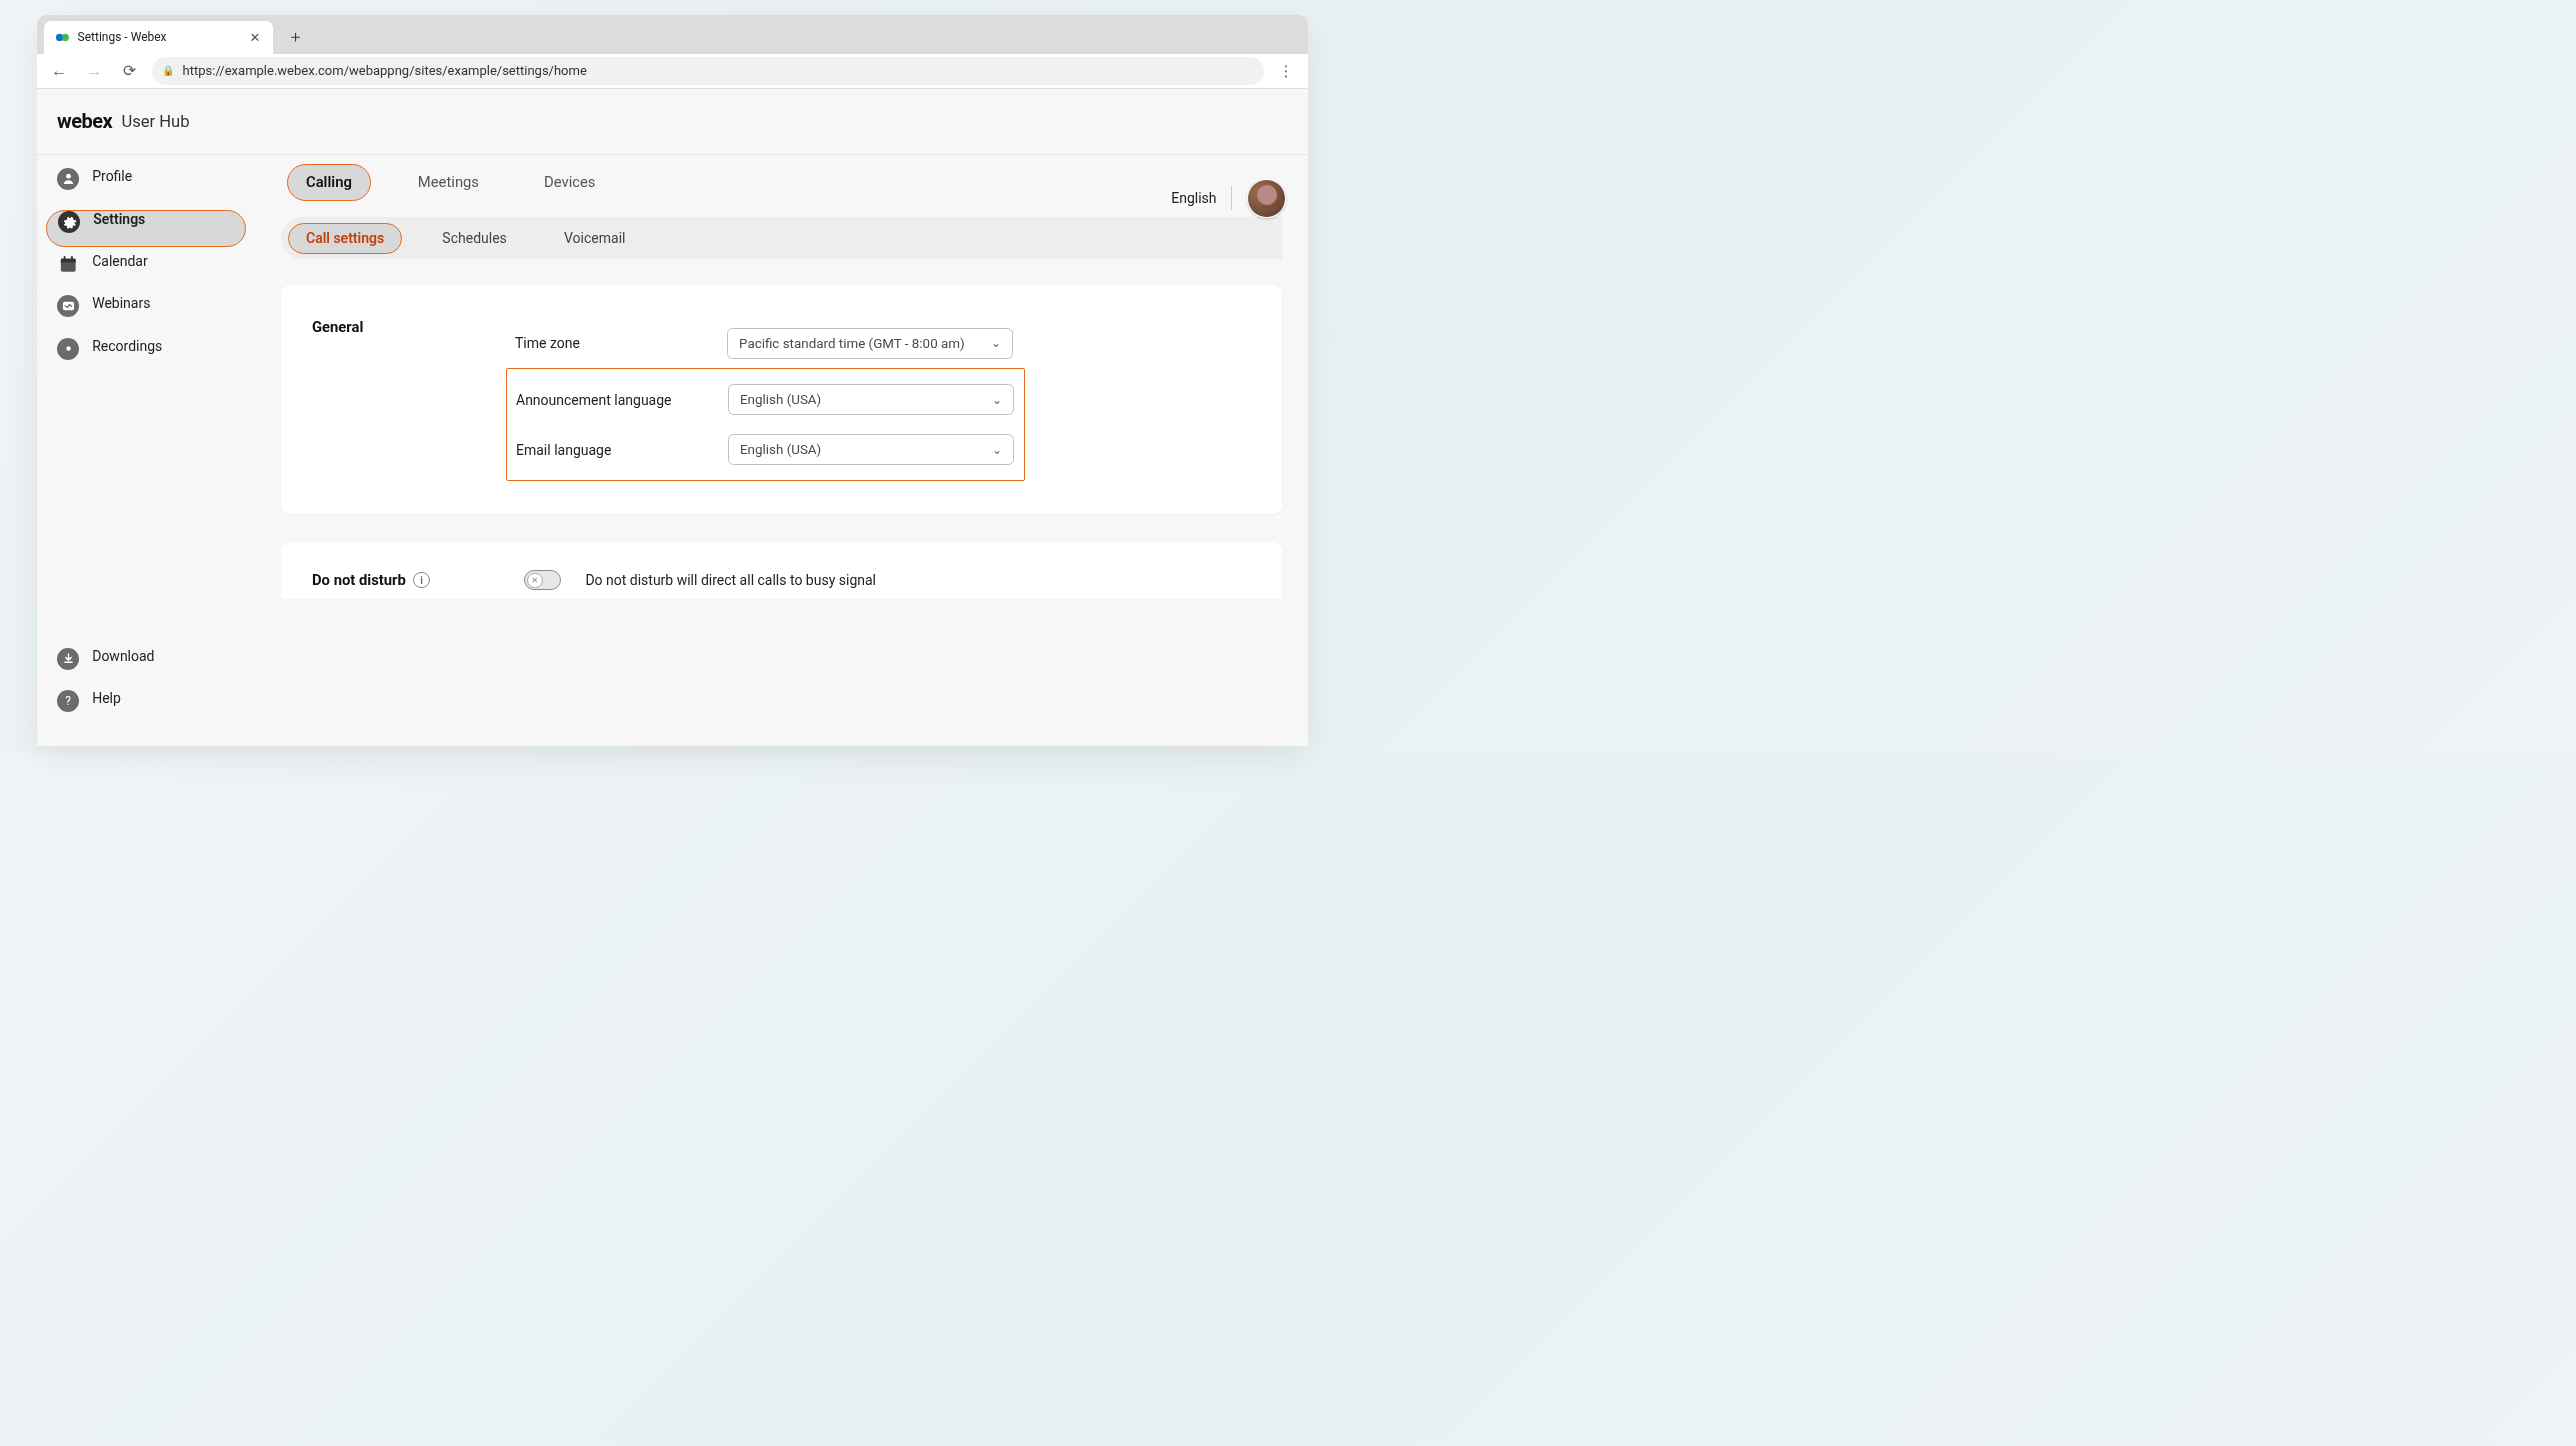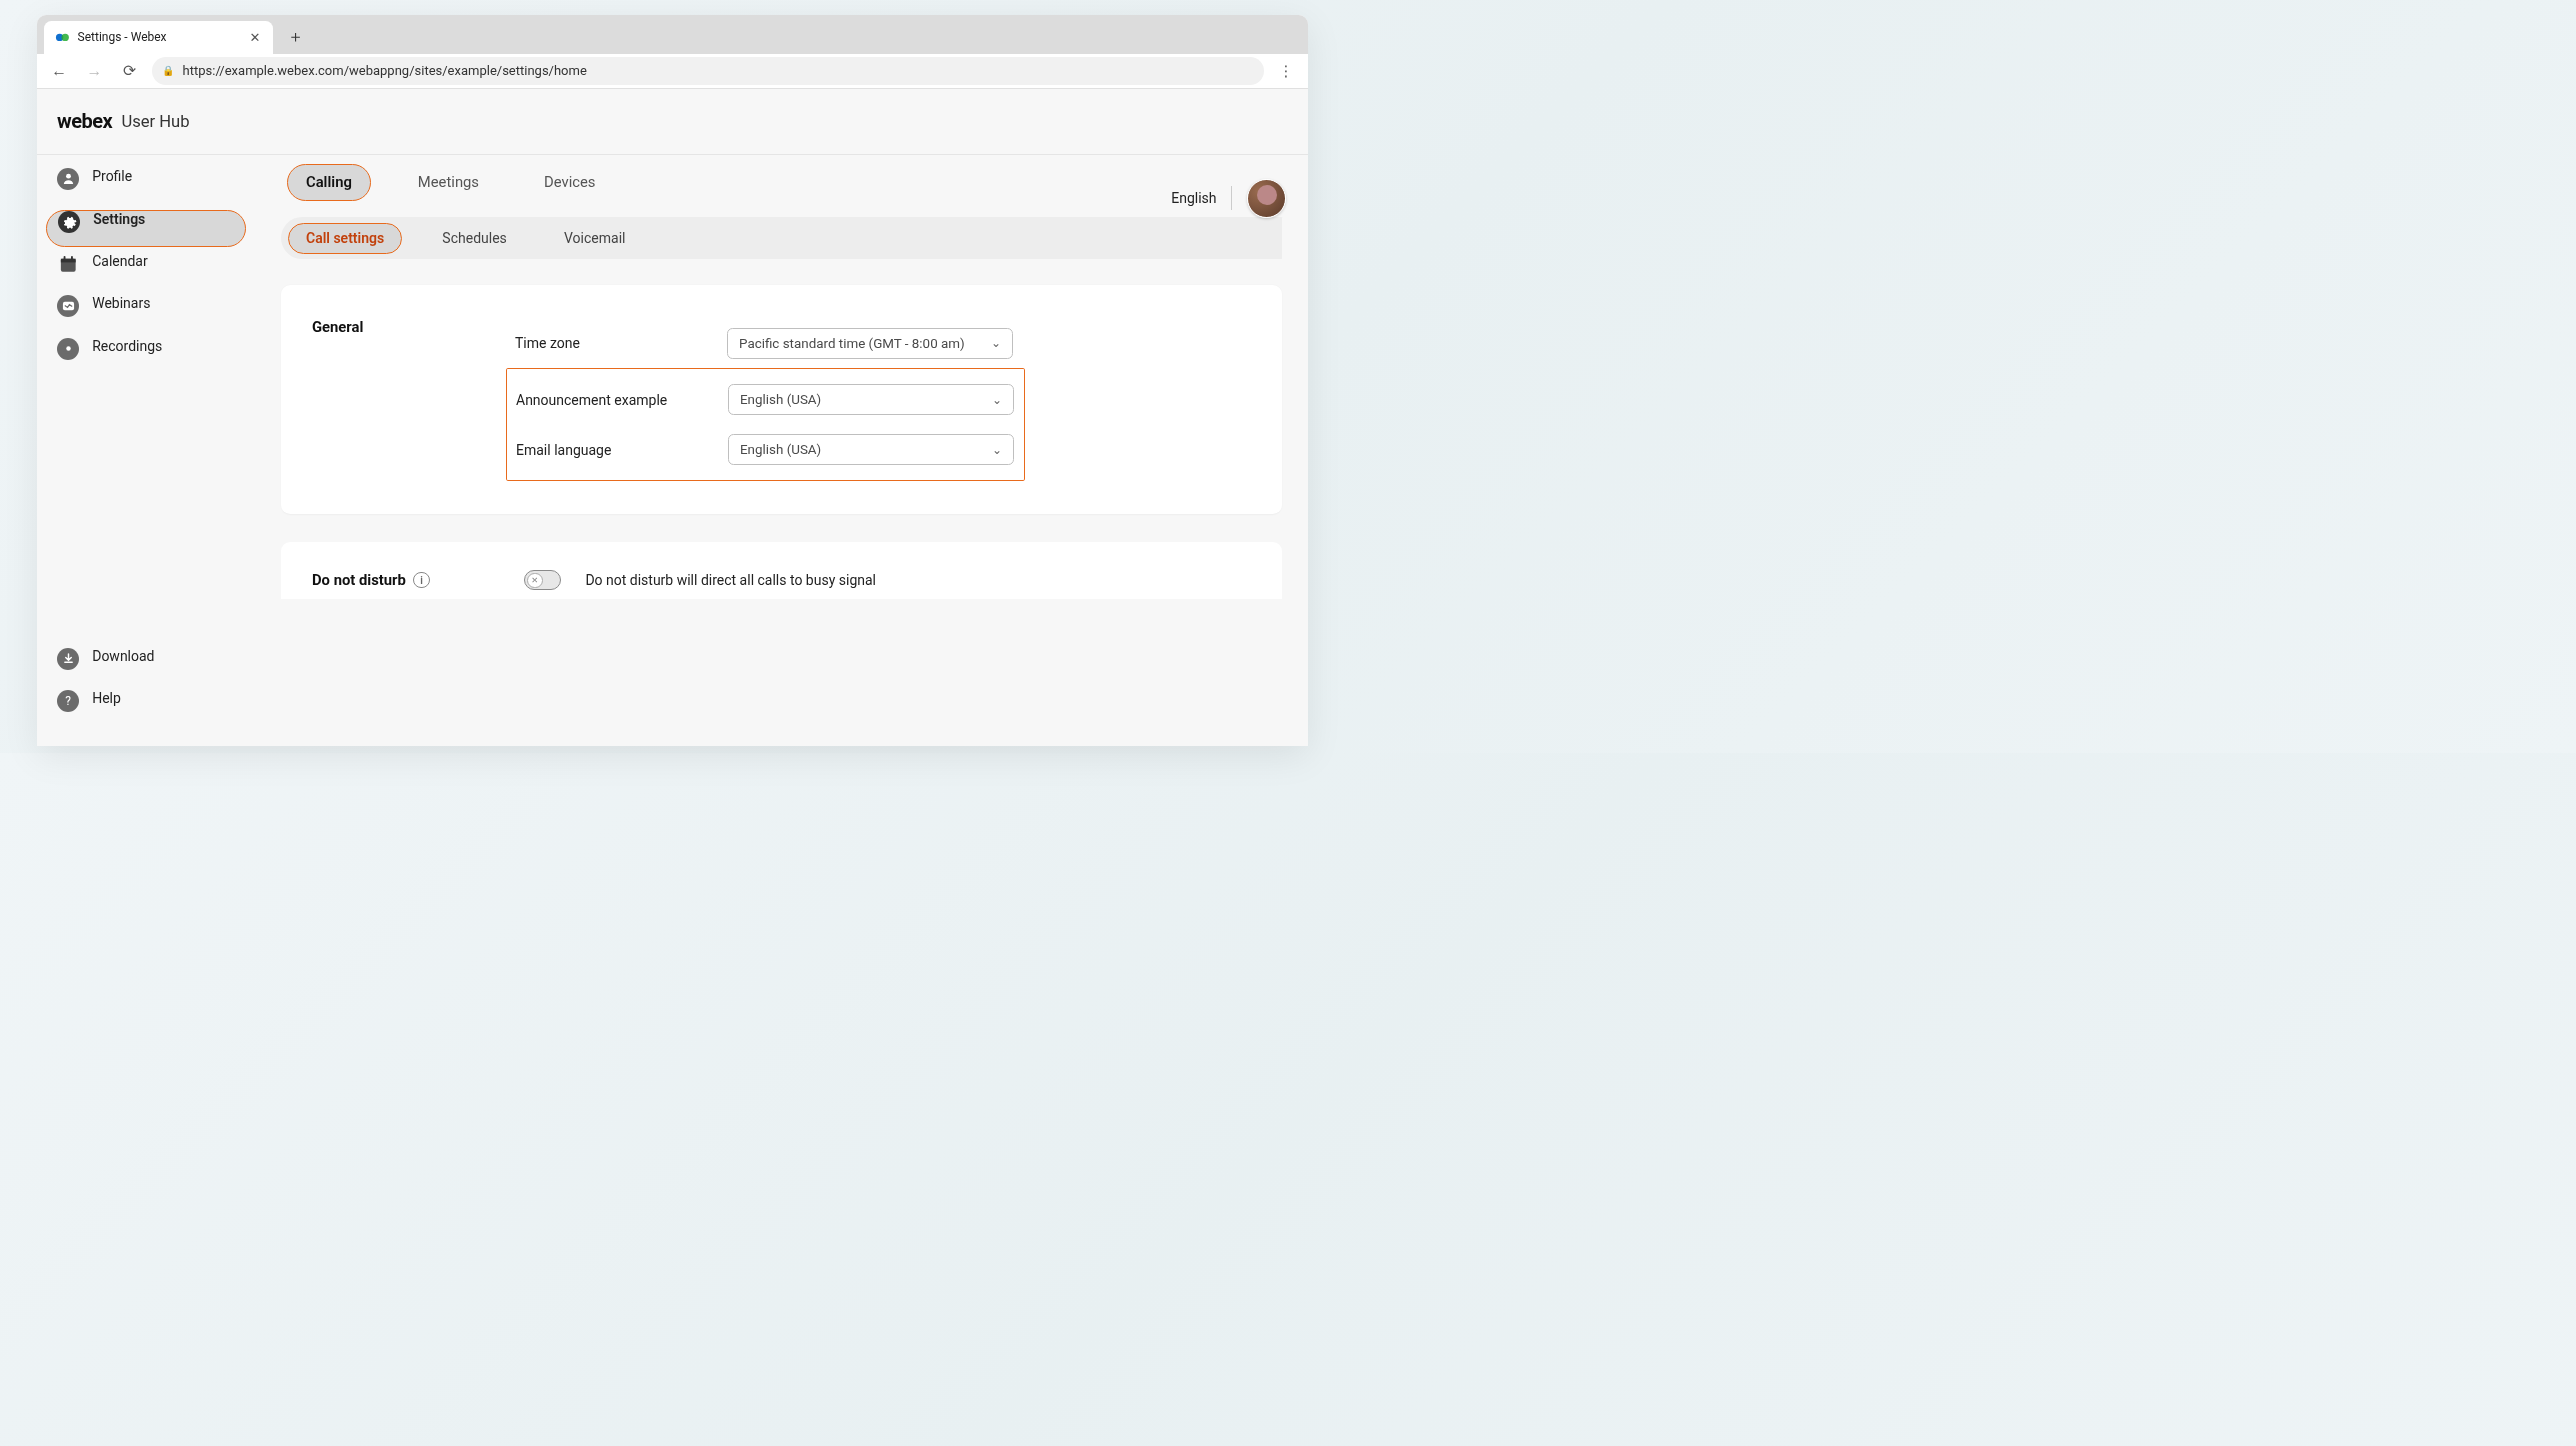--- a/index.html
+++ b/index.html
@@ -436,21 +436,21 @@
               <div class="field-row">
                 <span class="field-label">Time zone</span>
                 <div class="select">
                   <span>Pacific standard time (GMT - 8:00 am)</span>
                   <span class="chev">⌄</span>
                 </div>
               </div>
 
               <div class="highlight-box">
                 <div class="field-row">
-                  <span class="field-label">Announcement example</span>
+                  <span class="field-label">Announcement language</span>
                   <div class="select">
                     <span>English (USA)</span>
                     <span class="chev">⌄</span>
                   </div>
                 </div>
                 <div class="field-row">
                   <span class="field-label">Email language</span>
                   <div class="select">
                     <span>English (USA)</span>
                     <span class="chev">⌄</span>

